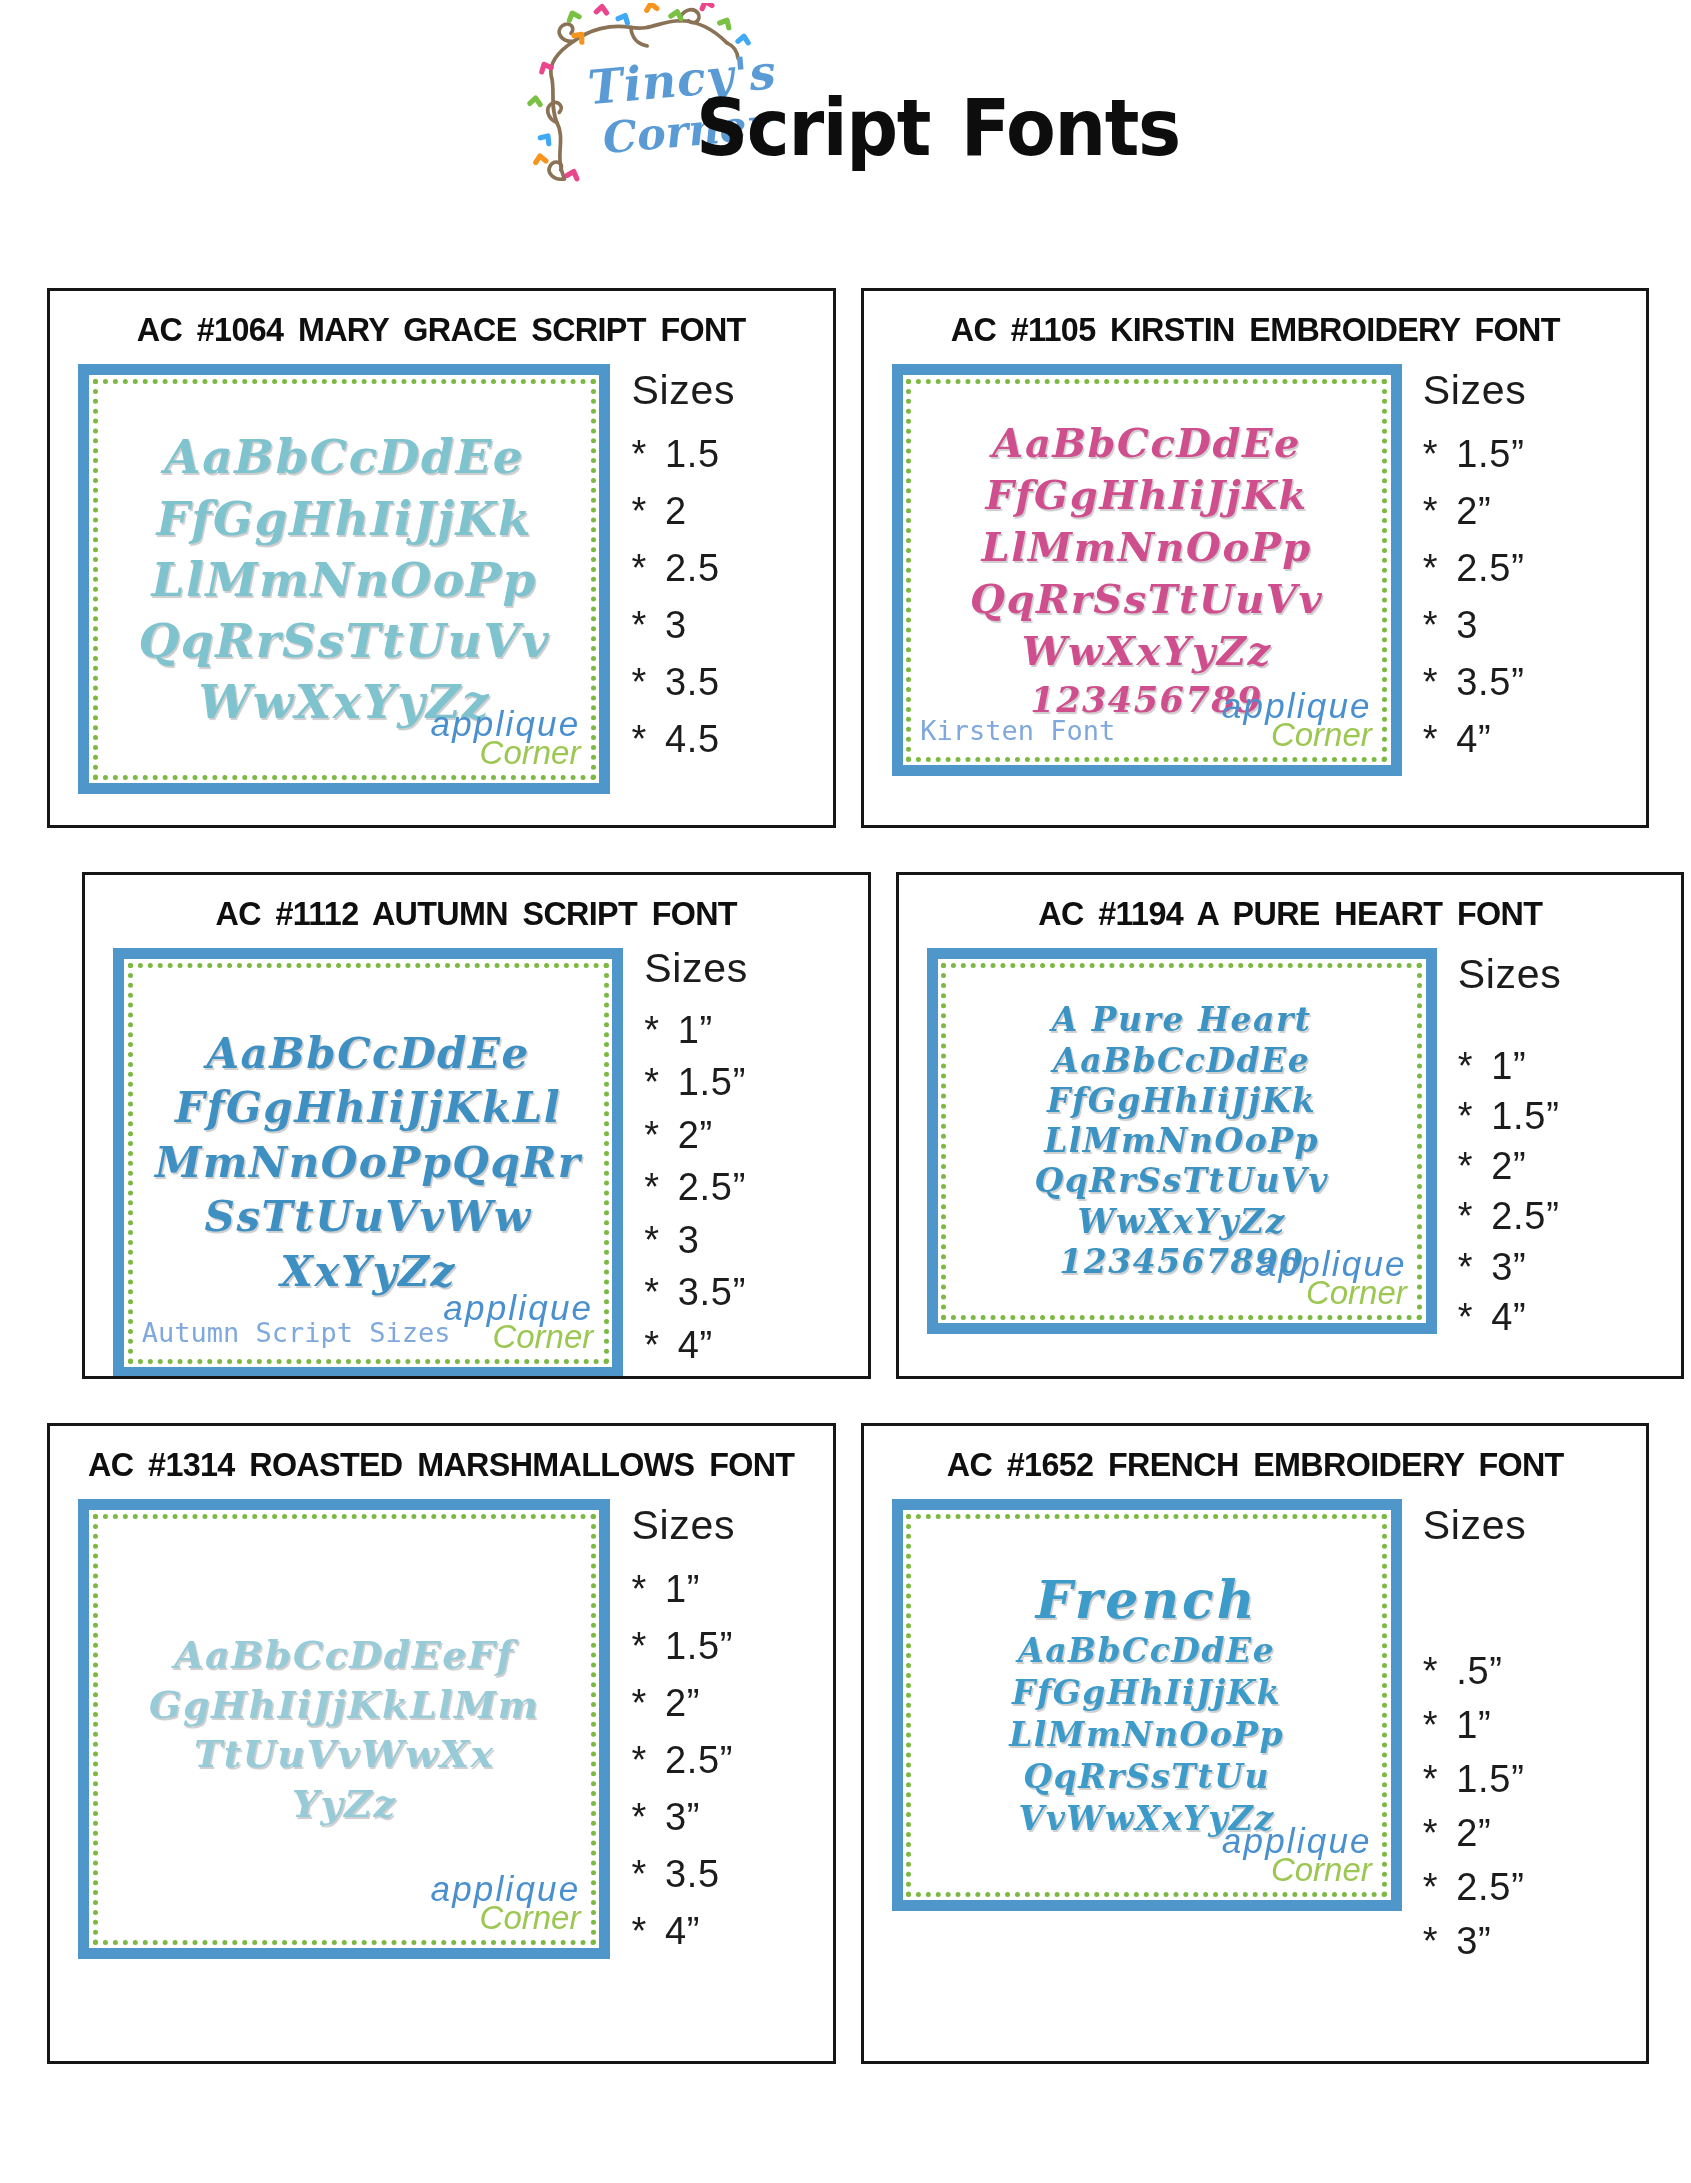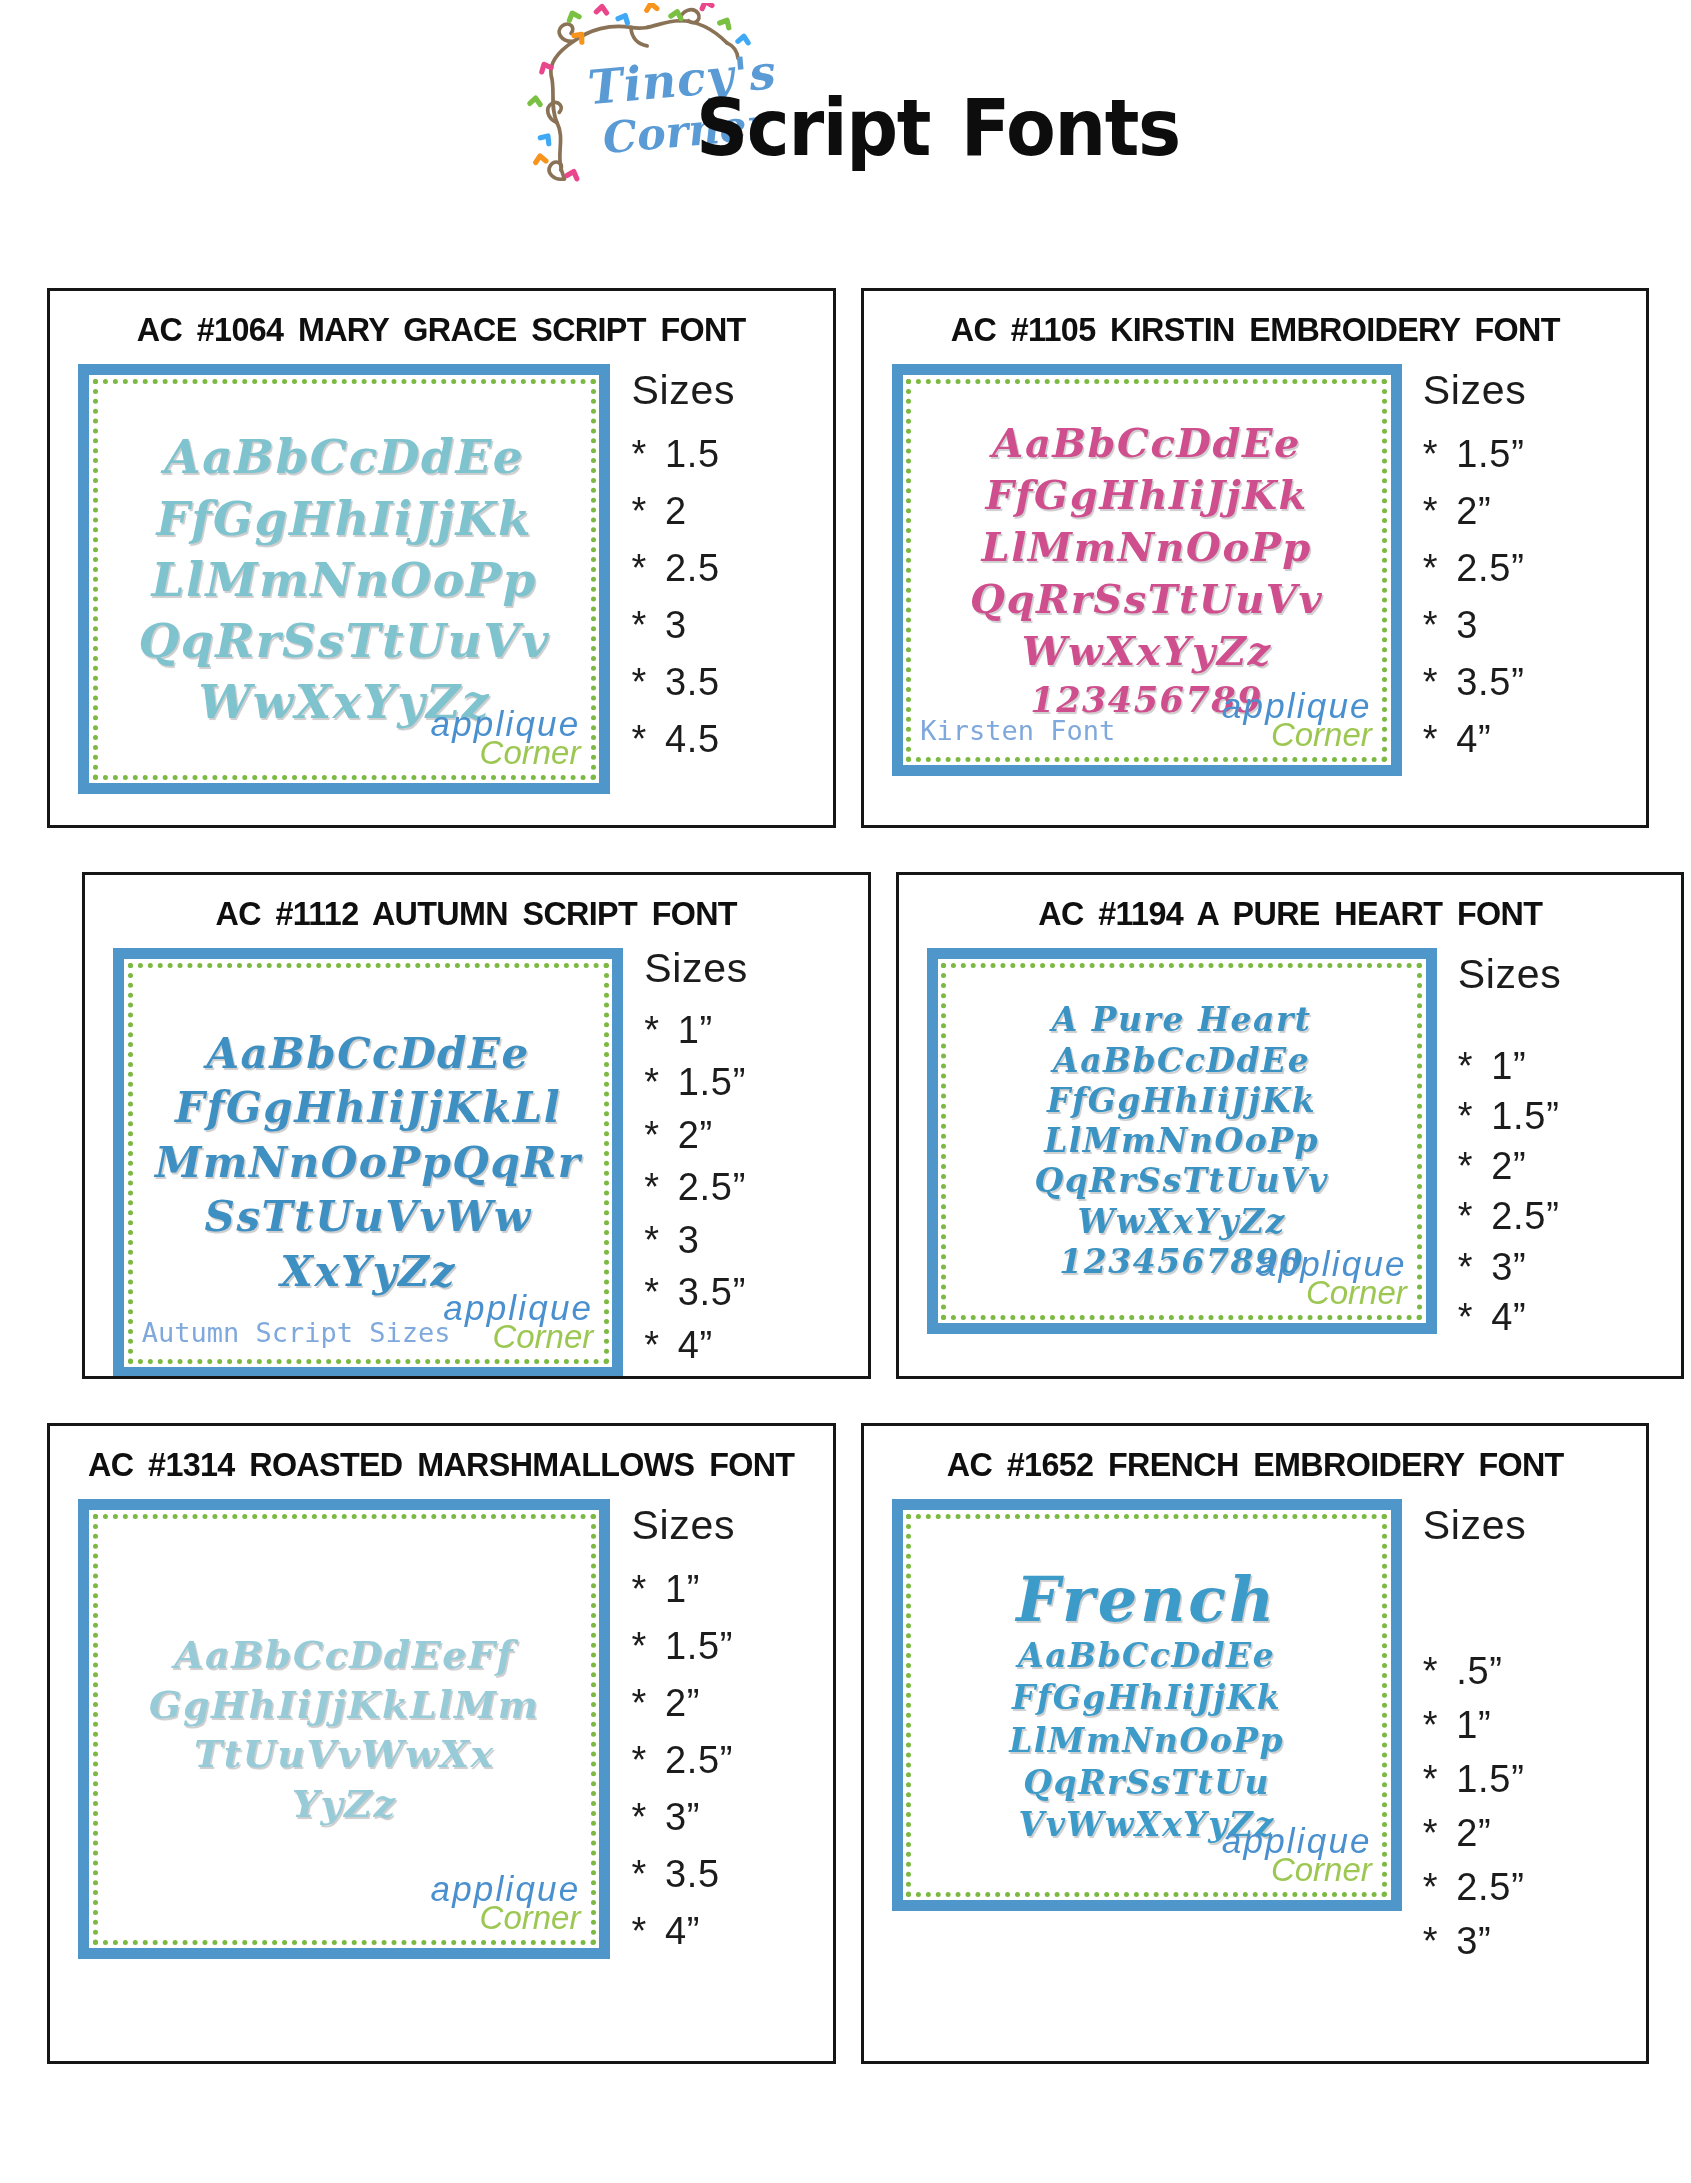--- a/index.html
+++ b/index.html
@@ -65,21 +65,21 @@
   .p1105 .s-line{font-size:40px;}
   .p1105 .num-line{font-size:35px;}
   .p1112 .dotted{min-height:373px;}
   .p1112 .s-line{font-size:42px;}
   .p1194 .dotted{min-height:329px;}
   .p1194 .s-line{font-size:33px;line-height:1.22;}
   .p1314 .dotted{min-height:403px;}
   .p1314 .s-line{font-size:38px;}
   .p1652 .dotted{min-height:355px;}
   .p1652 .s-line{font-size:33px;line-height:1.28;}
-  .p1652 .feature-line{font-size:62px;line-height:1.15;letter-spacing:3px;}
+  .p1652 .feature-line{font-size:52px;line-height:1.15;letter-spacing:3px;}
 </style>
 </head>
 <body>
 
 <div class="page">
 
   <div class="header">
     <div class="logo">
       <svg class="vine" viewBox="0 0 310 245" xmlns="http://www.w3.org/2000/svg">
         <g stroke="#8a7256" stroke-width="5" fill="none" stroke-linecap="round">

